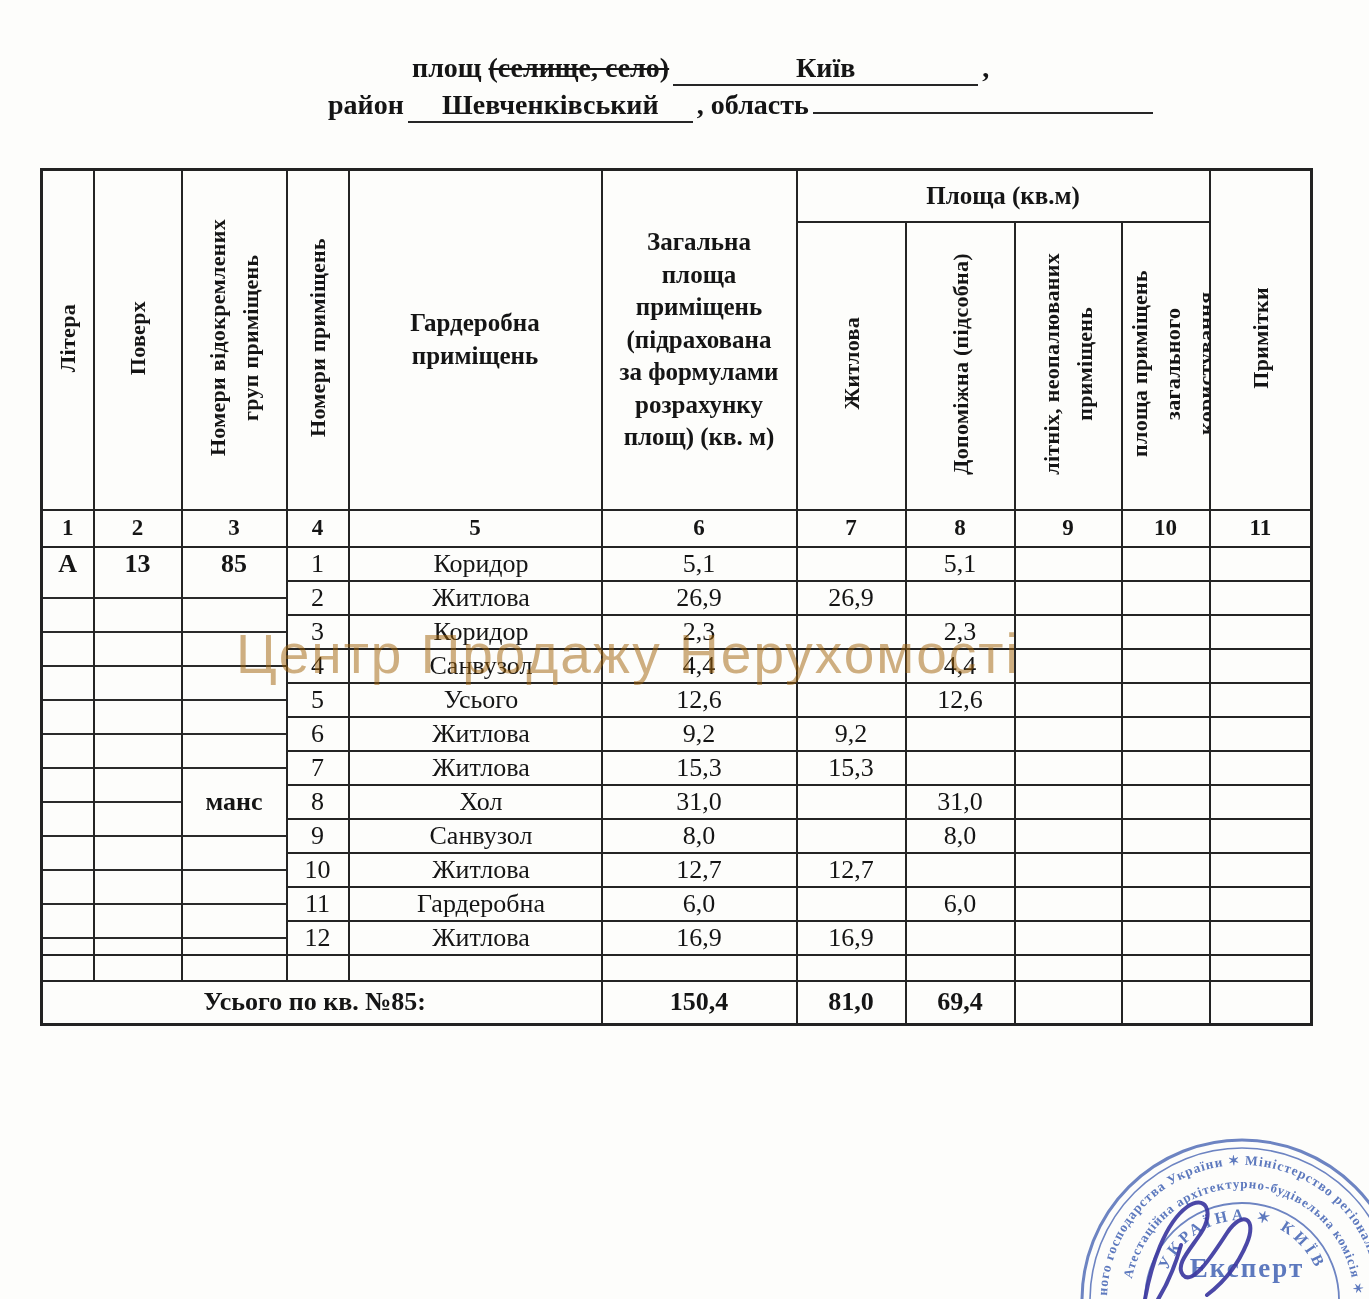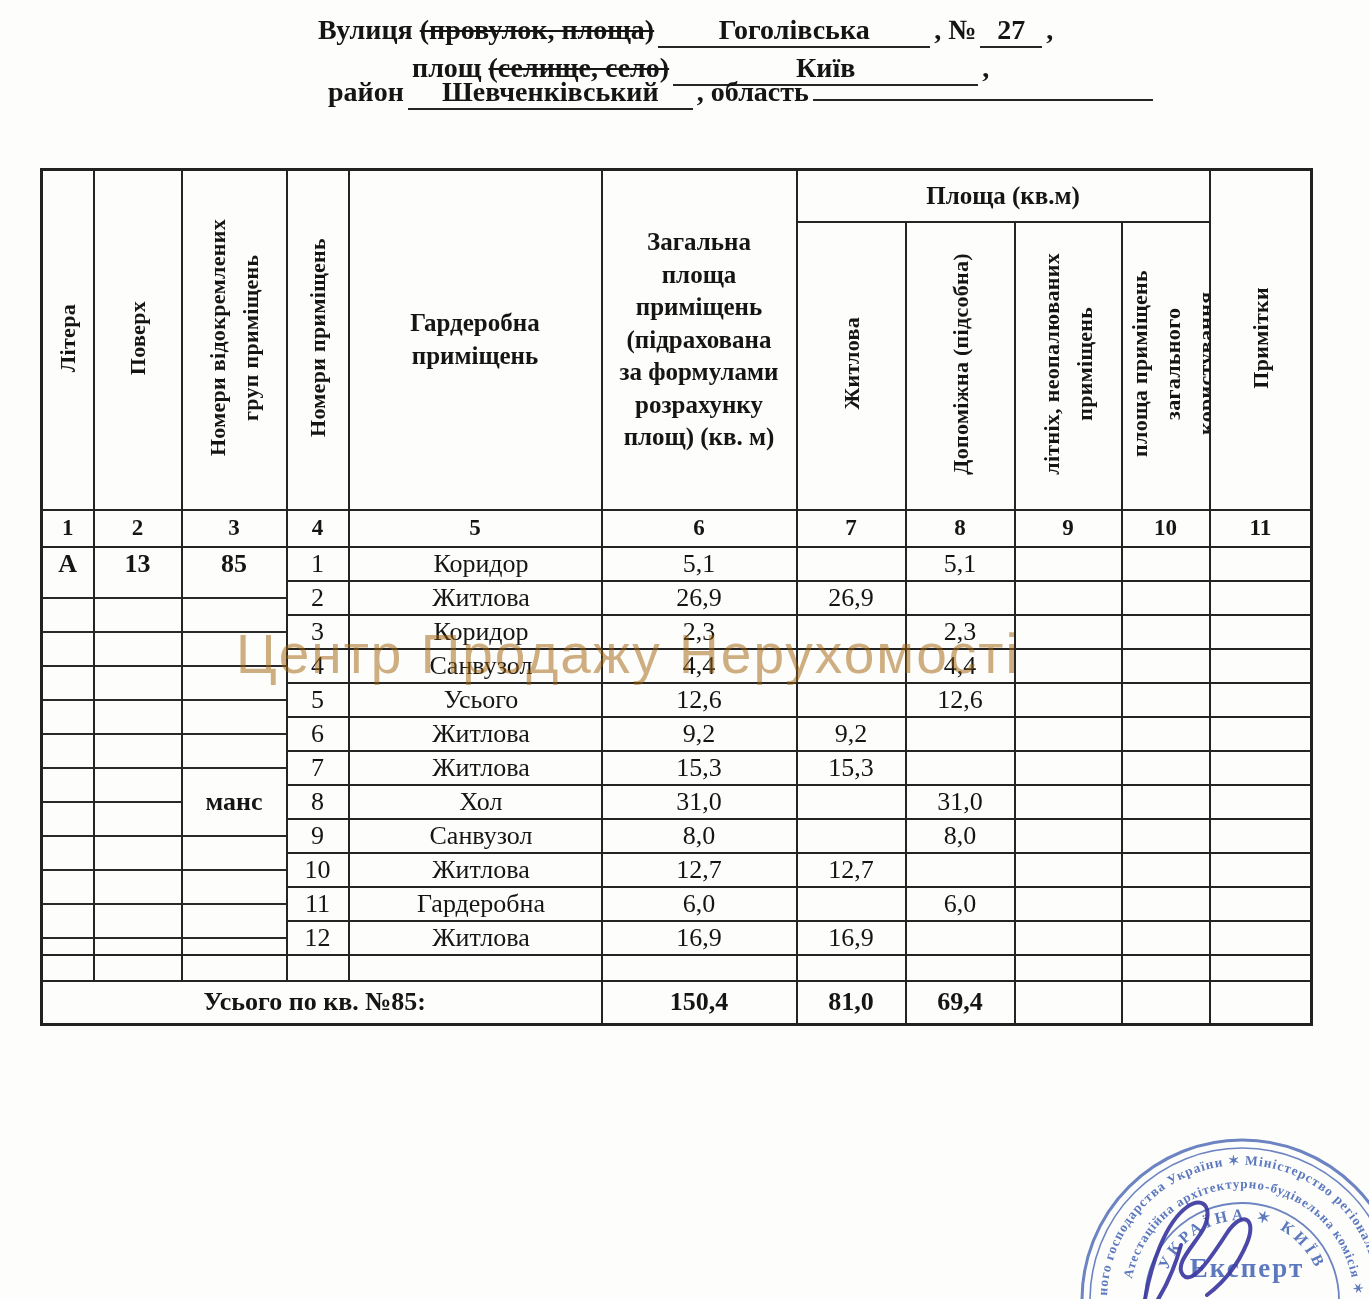--- a/index.html
+++ b/index.html
@@ -3,21 +3,21 @@
 <meta charset="utf-8">
 <style>
   html,body{margin:0;padding:0;}
   .page{position:relative;width:1369px;height:1299px;background:#fdfdfb;overflow:hidden;
         font-family:"Liberation Serif",serif;color:#151515;}
 
   
   .addr{position:absolute;font-weight:700;font-size:28px;white-space:nowrap;}
   #l1{left:318px;top:14px}
   #l2{left:412px;top:52px}
-  #l3{left:328px;top:76px}
+  #l3{left:328px;top:89px}
   .strike{text-decoration:line-through;text-decoration-thickness:2px;}
   .u{display:inline-block;border-bottom:2px solid #262626;text-align:center;line-height:1.1;margin:0 4px;}
   .u-street{width:272px}.u-no{width:62px}.u-city{width:305px}.u-district{width:285px}.u-oblast{width:340px}
 
   
   .wrap{position:absolute;left:40px;top:168px;}
   table{border-collapse:collapse;table-layout:fixed;width:1270px;border:3px solid #222;}
   td{border:2px solid #242424;padding:0;vertical-align:middle;text-align:center;overflow:hidden;}
   tr.h1{height:52px}
   tr.h2{height:288px}
@@ -43,21 +43,20 @@
              font-size:55px;letter-spacing:2px;color:#a16207;opacity:.5;white-space:nowrap;pointer-events:none;}
 
   
   .stamp{position:absolute;left:1029px;top:1099px;z-index:7;}
 </style>
 </head>
 <body>
 
 <div class="page">
 
-  <div class="addr" id="l1"><span>Вулиця </span><span class="strike">(провулок, площа)</span><span class="u u-street">Гоголівська</span><span>, №</span><span class="u u-no">27</span><span>,</span></div>
   <div class="addr" id="l2"><span>площ </span><span class="strike">(селище, село)</span><span class="u u-city">Київ</span><span>,</span></div>
   <div class="addr" id="l3"><span>район</span><span class="u u-district">Шевченківський</span><span>, область</span><span class="u u-oblast"></span></div>
 
   <div class="wrap">
     <table>
       <colgroup>
         <col style="width:52px">
           <col style="width:88px">
           <col style="width:105px">
           <col style="width:62px">

